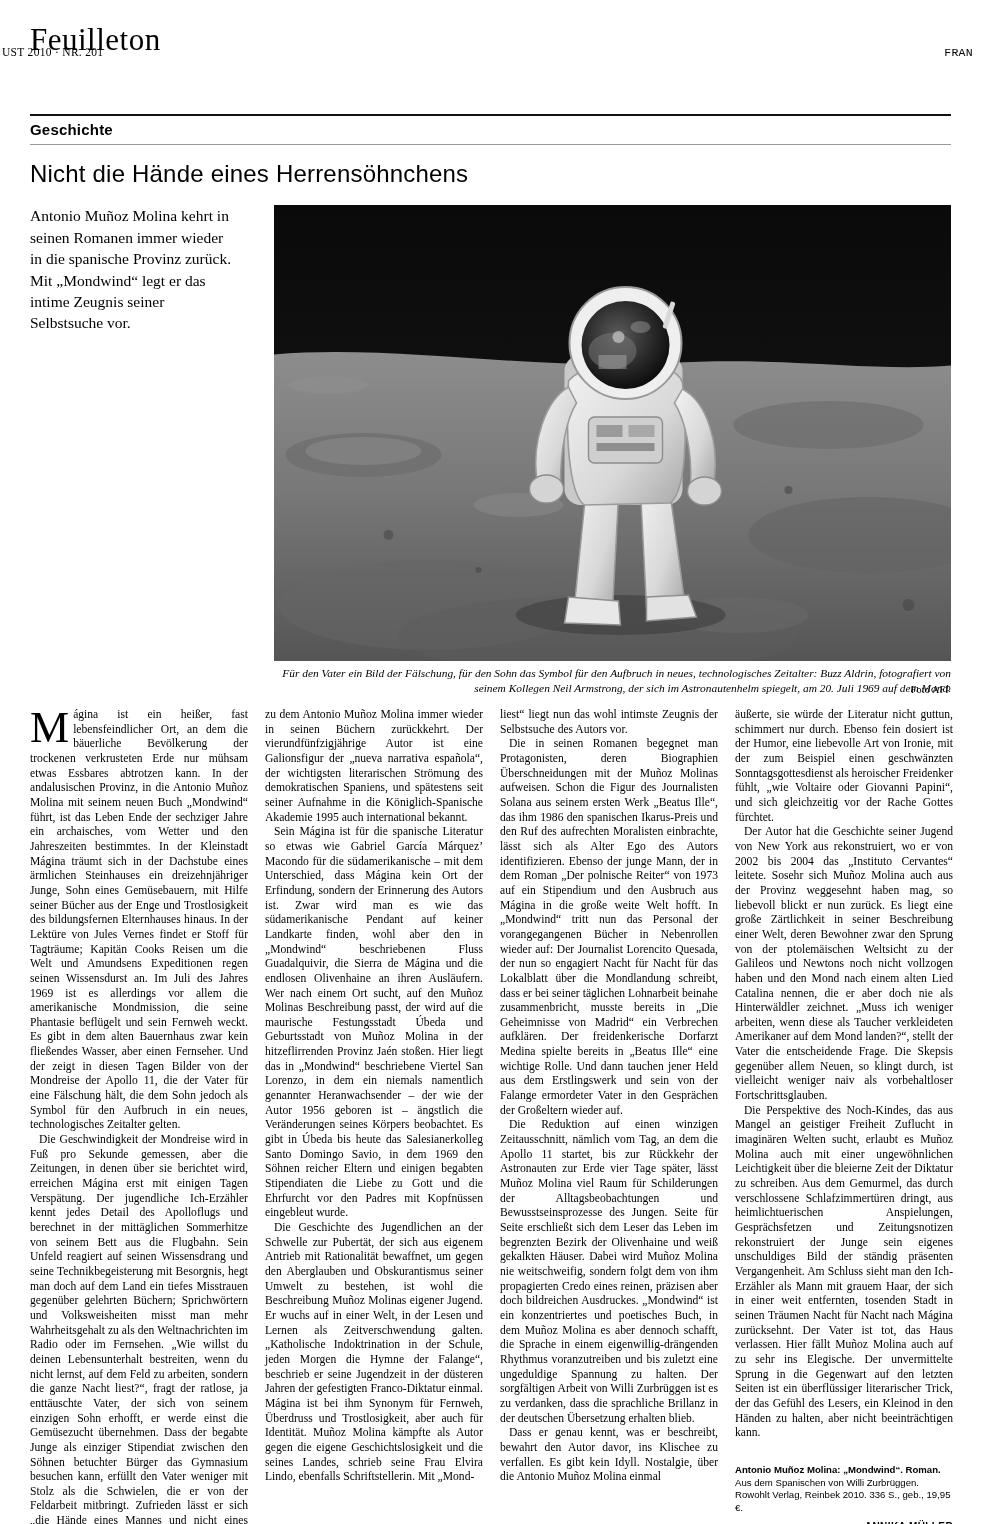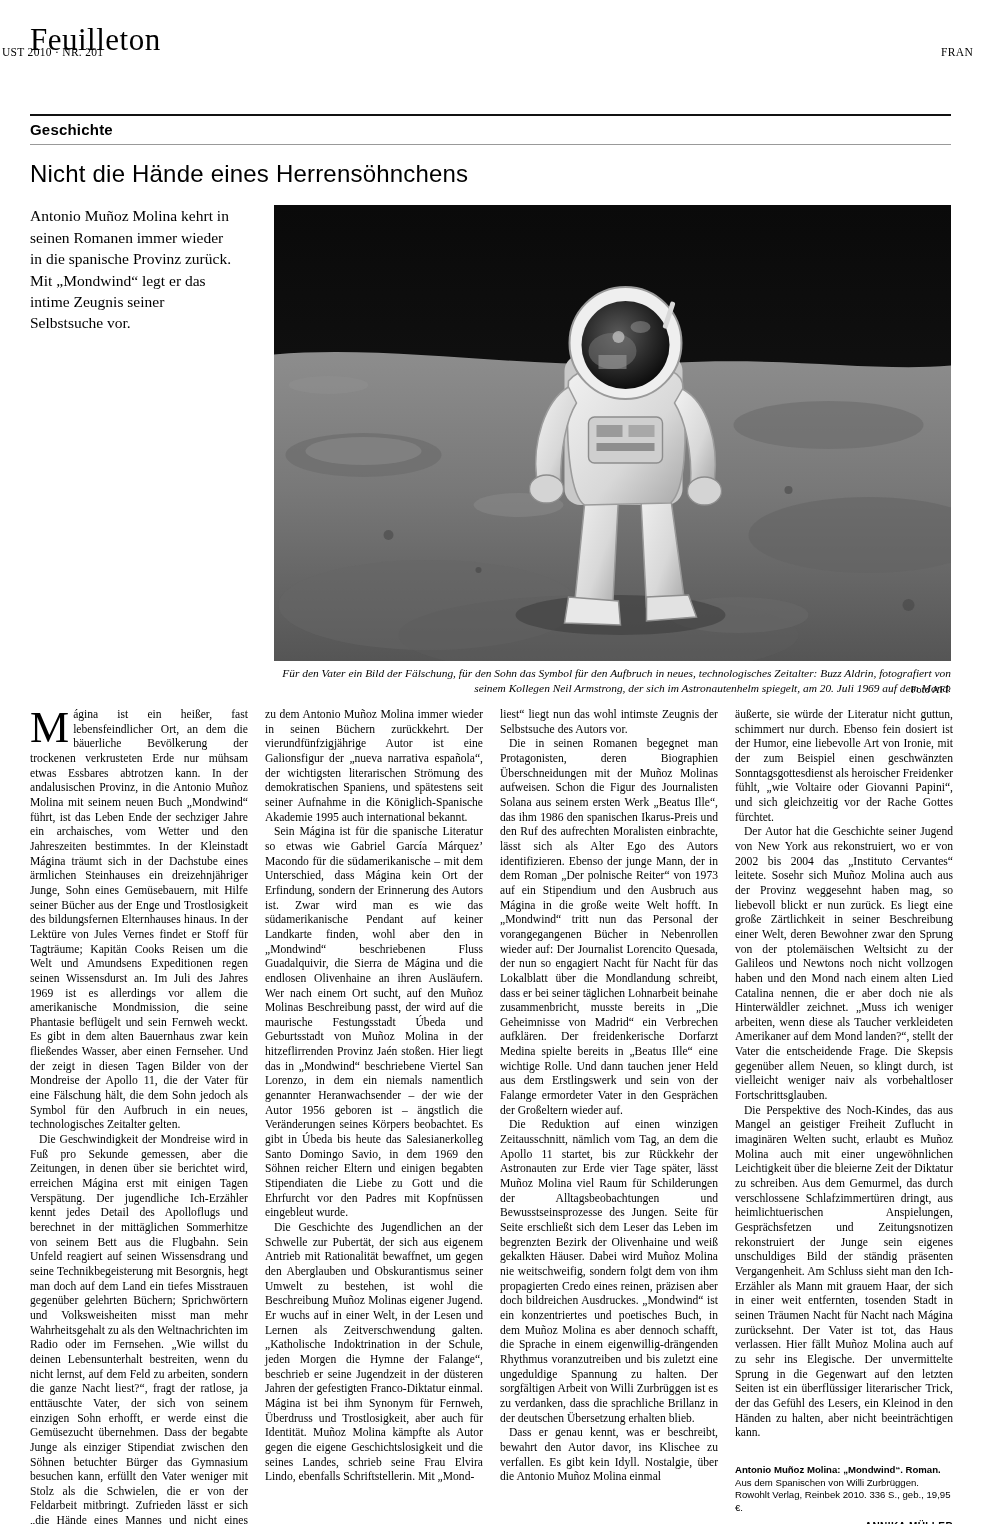--- a/index.html
+++ b/index.html
@@ -43,21 +43,21 @@
     font-size: 11.5px;
     letter-spacing: 0.3px;
     font-family: "Liberation Serif", serif;
   }
   .masthead-right {
     position: absolute;
     right: -22px;
     top: 46px;
     font-size: 11.5px;
     letter-spacing: 0.3px;
-    font-family: Liberation Serif, serif;
+    font-family: Liberation Mono, monospace;
   }
 
   
   .section-bar {
     margin-top: 48px;
     border-top: 2.4px solid #111;
     position: relative;
     height: 28px;
   }
   .section-label {

